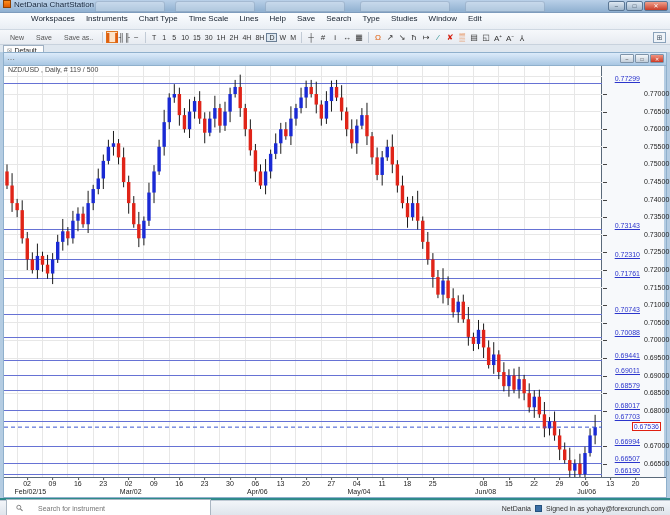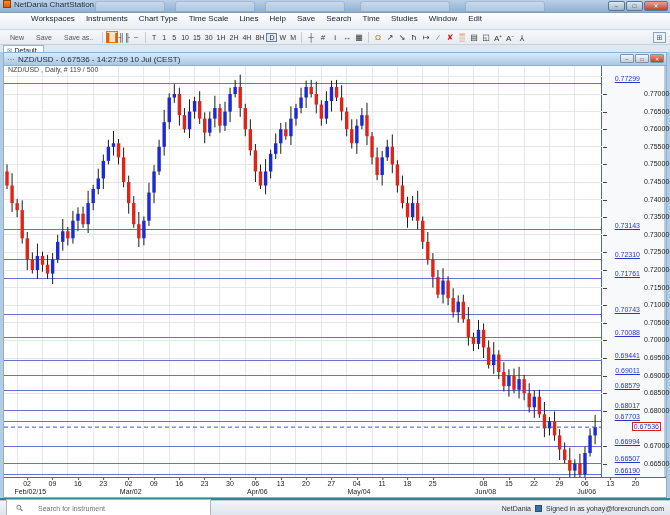--- a/index.html
+++ b/index.html
@@ -90,21 +90,21 @@
 
 <div class="menubar" id="menubar">
     <div class="menu-item">Workspaces</div>
     <div class="menu-item">Instruments</div>
     <div class="menu-item">Chart Type</div>
     <div class="menu-item">Time Scale</div>
     <div class="menu-item">Lines</div>
     <div class="menu-item">Help</div>
     <div class="menu-item">Save</div>
     <div class="menu-item">Search</div>
-    <div class="menu-item">Time</div>
+    <div class="menu-item">Type</div>
     <div class="menu-item">Studies</div>
     <div class="menu-item">Window</div>
     <div class="menu-item">Edit</div>
   </div>
 
 <div class="toolbar" id="toolbar">
   <div class="tb-text">New</div>
     <div class="tb-text">Save</div>
     <div class="tb-text">Save as..</div>
     <div class="tb-sep"></div>
@@ -152,21 +152,20 @@
   <div class="ws-tab">
     <span class="x">☒</span>
     <span>Default</span>
   </div>
 </div>
 
 <div class="mdi">
   <div class="chart-window">
     <div class="cw-title">
       <span class="cw-icon">⋯</span>
-      <span class="cw-text">NZD/USD - 0.67536 - 14:27:59 10 Jul (CEST)</span>
       <div class="cw-btns">
         <div class="cw-btn">–</div>
         <div class="cw-btn">□</div>
         <div class="cw-btn close">✕</div>
       </div>
     </div>
     <div class="plot-row">
       <div class="plot" id="plot">
         <span class="subtitle">NZD/USD , Daily, # 119 / 500</span>
         <svg id="chartSvg" width="598" height="414" viewBox="0 0 598 414">

